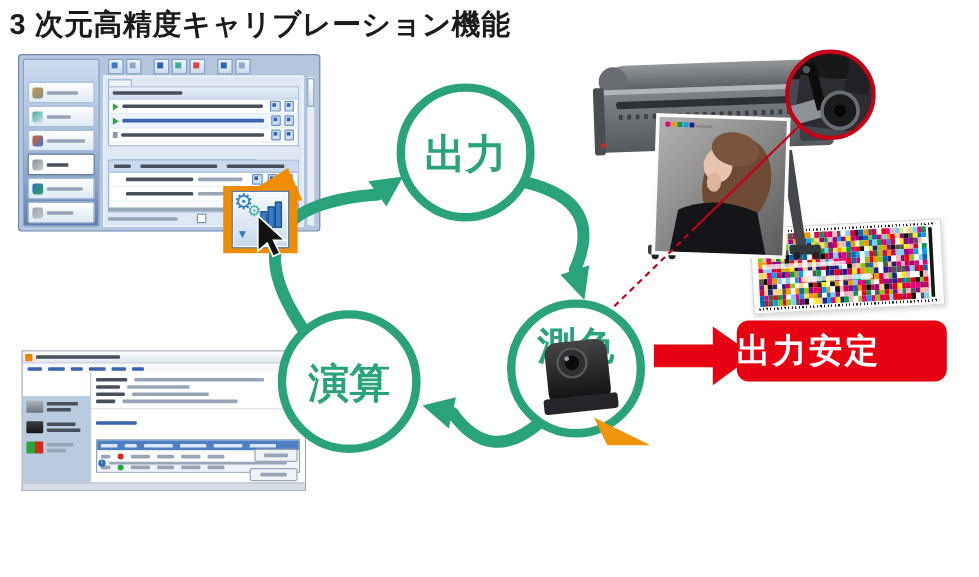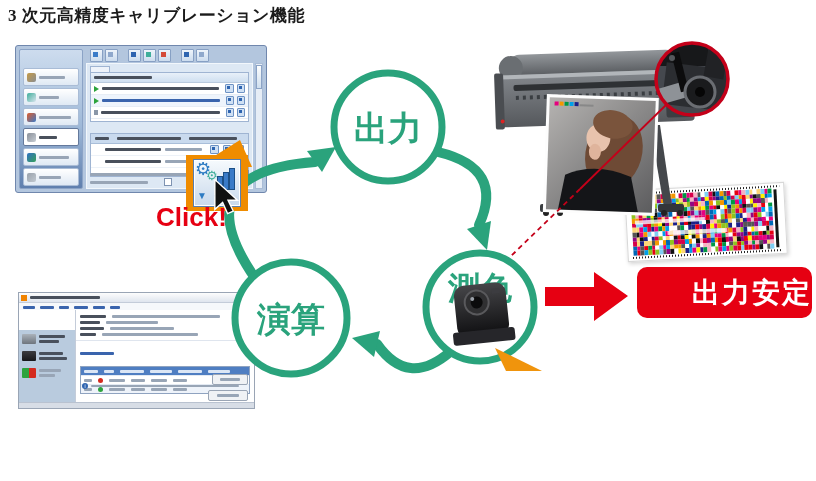--- a/index.html
+++ b/index.html
@@ -1,19 +1,19 @@
 <!DOCTYPE html>
 <html><head>
 <meta charset="utf-8">
 <style>
   html,body{margin:0;padding:0;background:#fff;}
   #stage{position:relative;width:816px;height:481px;background:#fff;overflow:hidden;
          font-family:"Liberation Sans","DejaVu Sans",sans-serif;}
   
-  #page-title{position:absolute;left:8px;top:4px;font-size:17px;font-weight:600;color:#1b1b1b;letter-spacing:.5px;font-family:Liberation Serif, serif;}
+  #page-title{position:absolute;left:8px;top:4px;font-size:24px;font-weight:600;color:#1b1b1b;letter-spacing:.5px;}
   
   .gk{display:inline-block;height:3px;border-radius:1px;background:#6e7f96;vertical-align:middle;}
   .gk.b{background:#3a64ad}.gk.d{background:#49505c}.gk.w{background:#dbe6f5}.gk.g{background:#98a5b6}
   
   #win-top{position:absolute;left:15px;top:45px;width:250px;height:146px;background:#b3c6de;
            border:1px solid #7087ad;border-radius:3px;z-index:2;}
   .wt-toolbar{position:absolute;left:74px;top:3px;height:13px;display:flex;align-items:center;gap:2px;}
   .tbtn{width:11px;height:11px;background:linear-gradient(#eef4fb,#ccdcee);border:1px solid #87a0c4;border-radius:1px;position:relative;}
   .tbtn i{position:absolute;left:2px;top:2px;width:5px;height:5px;display:block;}
   .tb-gap{width:6px;}
@@ -86,22 +86,22 @@
   #calib-chart{position:absolute;left:626px;top:186px;width:160px;height:72px;transform:rotate(-3deg);
                background:#fff;border:1px solid #d8d8d8;box-shadow:1px 2px 4px rgba(0,0,0,.18);z-index:4;box-sizing:border-box;padding:5px 12px 5px 5px;}
   #calib-chart::before,#calib-chart::after{content:"";position:absolute;left:4px;right:4px;height:2px;
                background:repeating-linear-gradient(90deg,#222 0 1px,transparent 1px 3px);}
   #calib-chart::before{top:2px;}  #calib-chart::after{bottom:2px;}
   .chart-grid{width:100%;height:100%;display:grid;grid-template-columns:repeat(38,1fr);grid-auto-rows:1fr;}
   .chart-grid i{display:block;width:100%;height:100%;}
   .chart-bar{position:absolute;right:7px;top:6px;bottom:6px;width:3px;background:#151515;}
   .chart-band{position:absolute;left:8px;height:4px;background:rgba(255,255,255,.75);}
   
-  #result-box{position:absolute;left:637px;top:267px;width:175px;height:51px;background:#e60012;border-radius:10px;
-              display:flex;align-items:center;justify-content:flex-end;z-index:10;}
+  #result-box{position:absolute;left:614px;top:267px;width:175px;height:51px;background:#e60012;border-radius:10px;
+              display:flex;align-items:center;justify-content:flex-start;z-index:10;}
   #result-box span{color:#fff;font-size:28px;font-weight:bold;letter-spacing:2px;}
   #measure-callout{position:absolute;left:437px;top:369px;width:276px;height:37px;background:#f0940c;border-radius:8px;
               display:flex;align-items:center;justify-content:center;z-index:10;}
   #measure-callout span{color:#fff;font-size:19px;font-weight:bold;letter-spacing:1px;}
 </style>
 </head>
 <body>
 
 <div id="stage">
 
@@ -983,20 +983,19 @@
       <div class="bar" style="left:29px;top:12px;height:16px"></div>
       <div class="bar" style="left:35px;top:8px;height:20px"></div>
       <div class="bar" style="left:23px;top:16px;height:12px"></div>
       <span class="ar" style="left:3px;top:30px">▼</span>
       <span class="ar" style="left:18px;top:32px">▼</span>
     </div>
   </div>
   <svg style="position:absolute;left:212px;top:178px;z-index:12" width="34" height="40" viewBox="0 0 24 28">
     <path d="M2 1 L2 22 L7.5 17.2 L11 25 L15 23.2 L11.3 15.6 L18 15.6 Z" fill="#111" stroke="#fff" stroke-width="1"></path>
   </svg>
-  <div id="click-label">Click!</div>
 
   <div id="result-box">
     <span>出力安定</span>
   </div>
 
 
 </div>
 
 </body></html>

